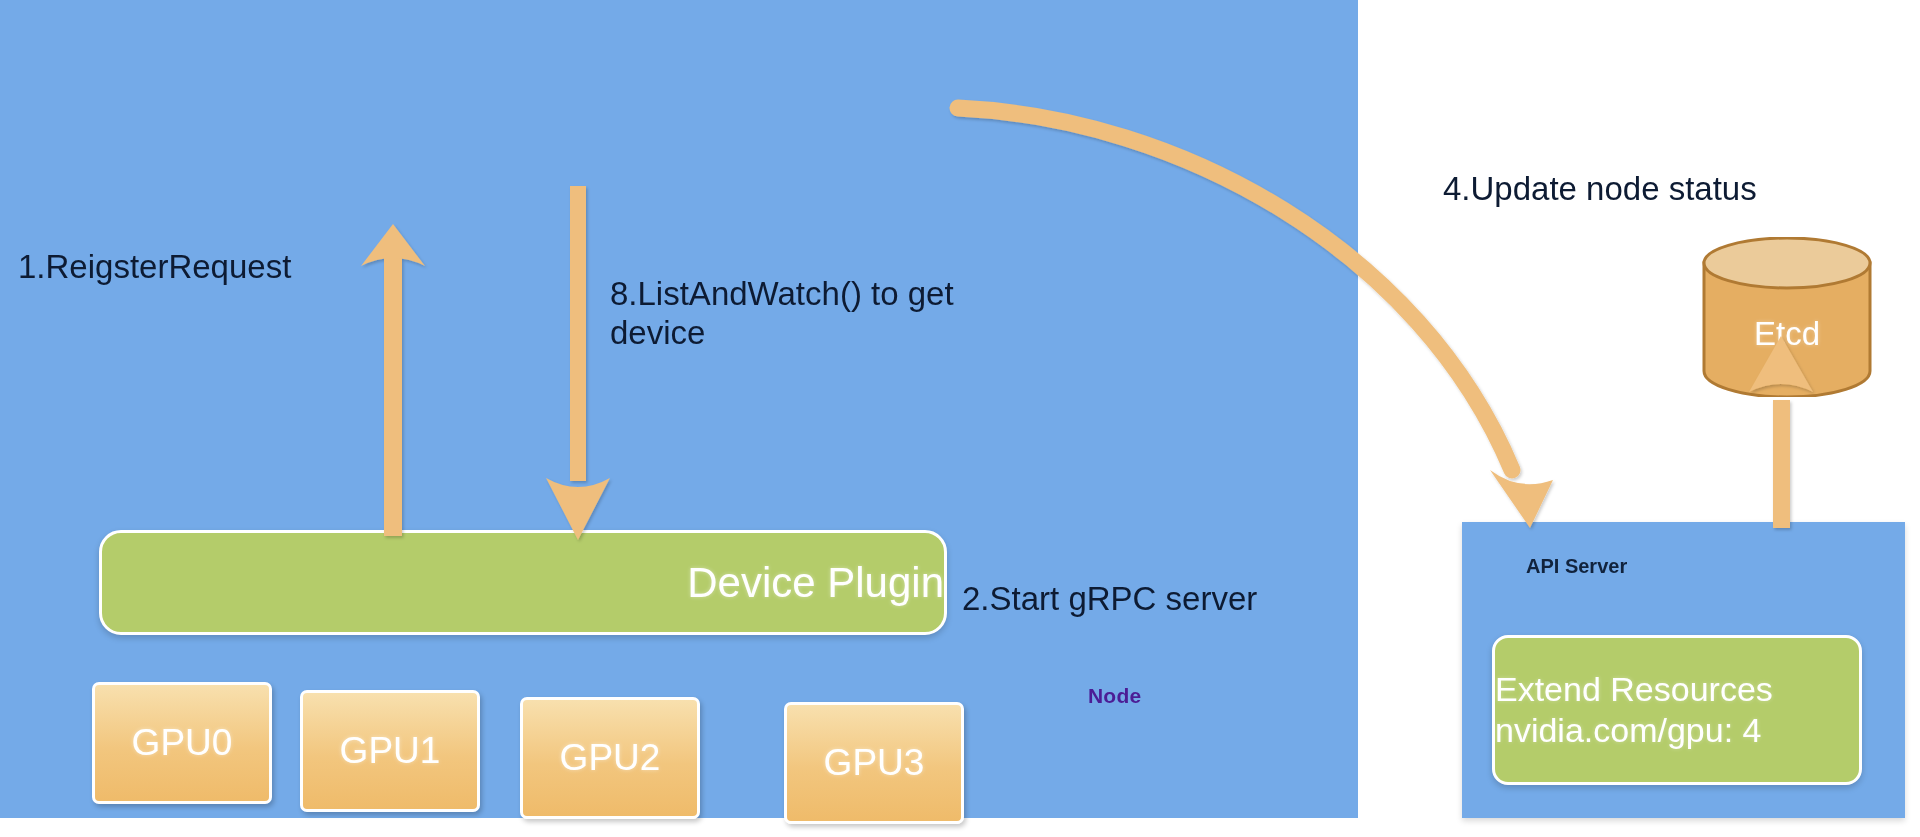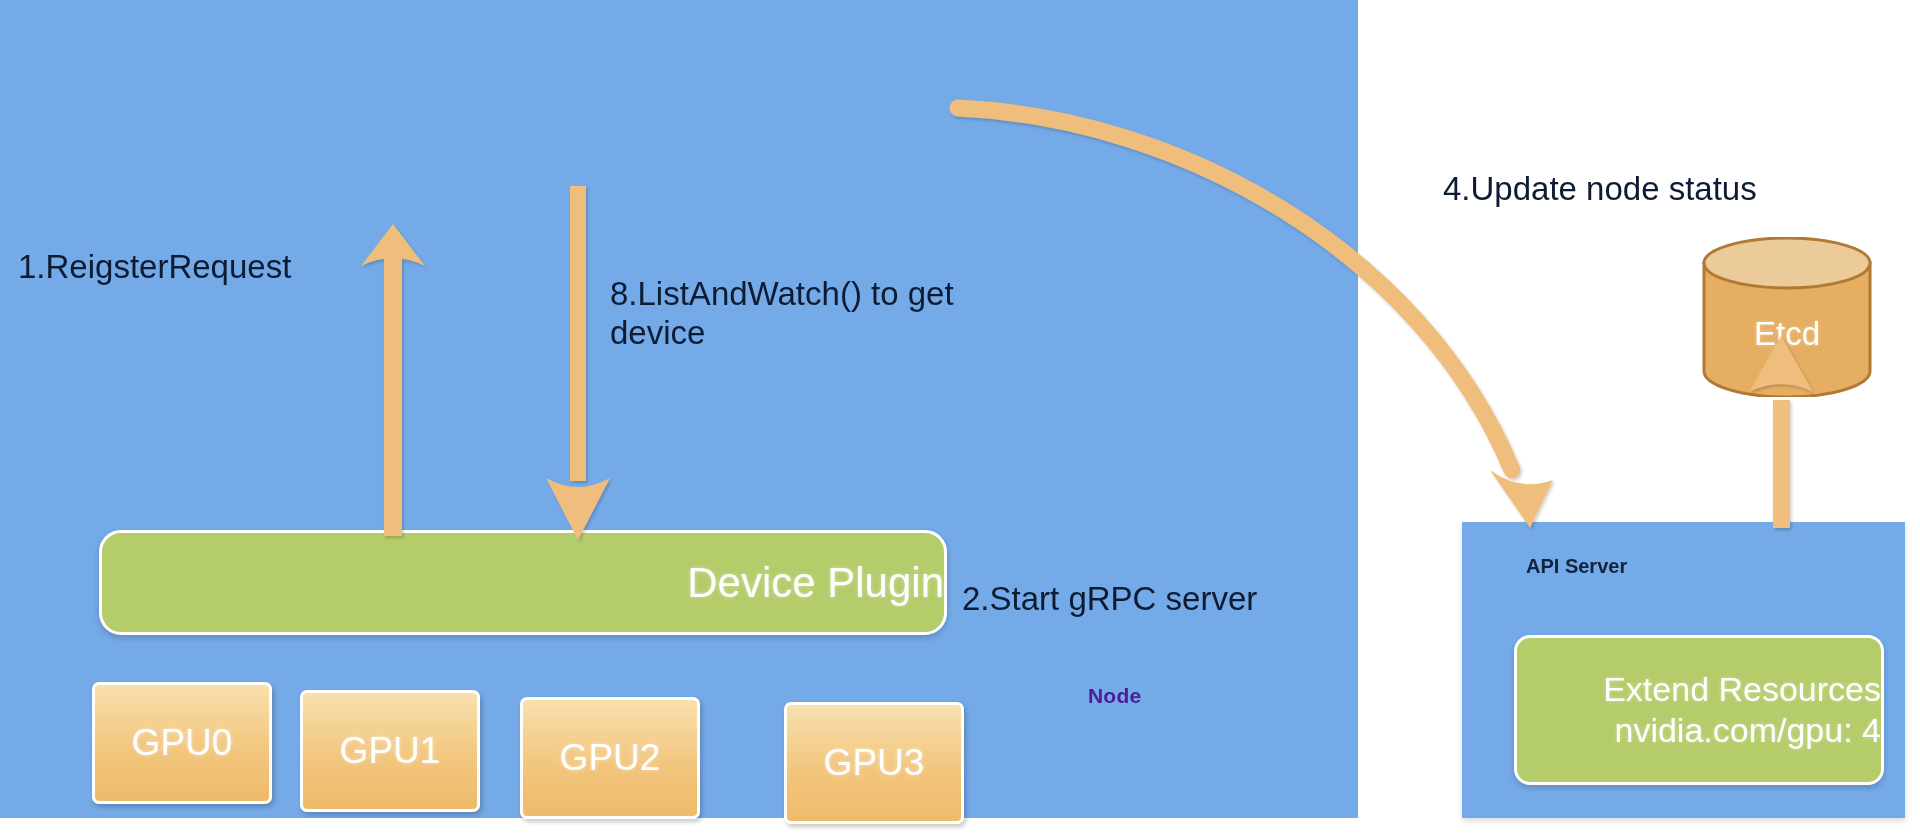--- a/index.html
+++ b/index.html
@@ -156,31 +156,31 @@
     position: absolute;
     left: 43px;
     top: 33px;
     font-size: 20px;
     color: #11233d;
     font-weight: 600;
     margin-left: 21px;
   }
   #extend-resources-box {
     position: absolute;
-    left: 52px;
+    left: 30px;
     top: 113px;
     width: 370px;
     height: 150px;
     background: #B4CC6A;
     border: 3px solid #ffffff;
     border-radius: 16px;
     box-sizing: border-box;
     display: flex;
     flex-direction: column;
-    align-items: flex-end;
+    align-items: flex-start;
     justify-content: center;
     box-shadow: 0 3px 6px rgba(0,0,0,0.18);
   }
   .extend-line {
     color: #ffffff;
     font-size: 34px;
     line-height: 1.2;
     text-shadow: 0 0 4px rgba(255,255,255,0.35);
   }
 

